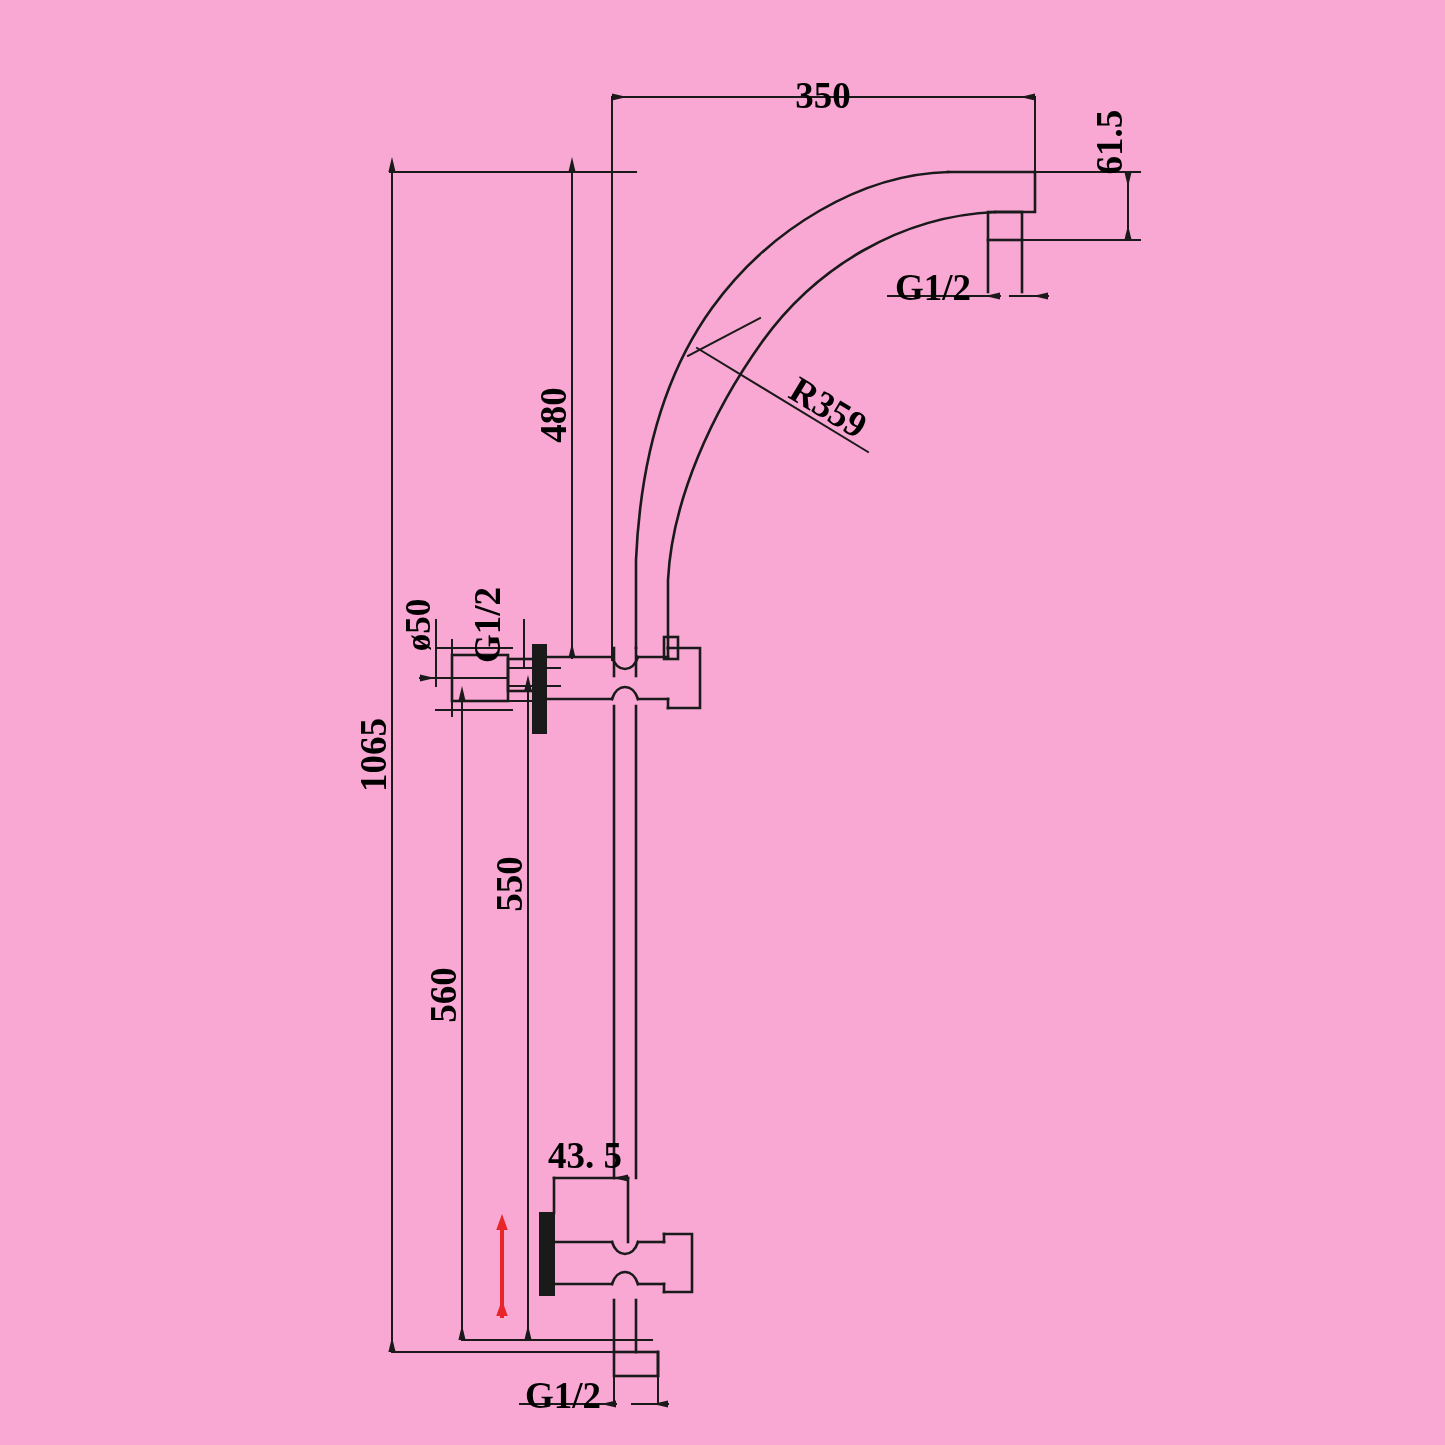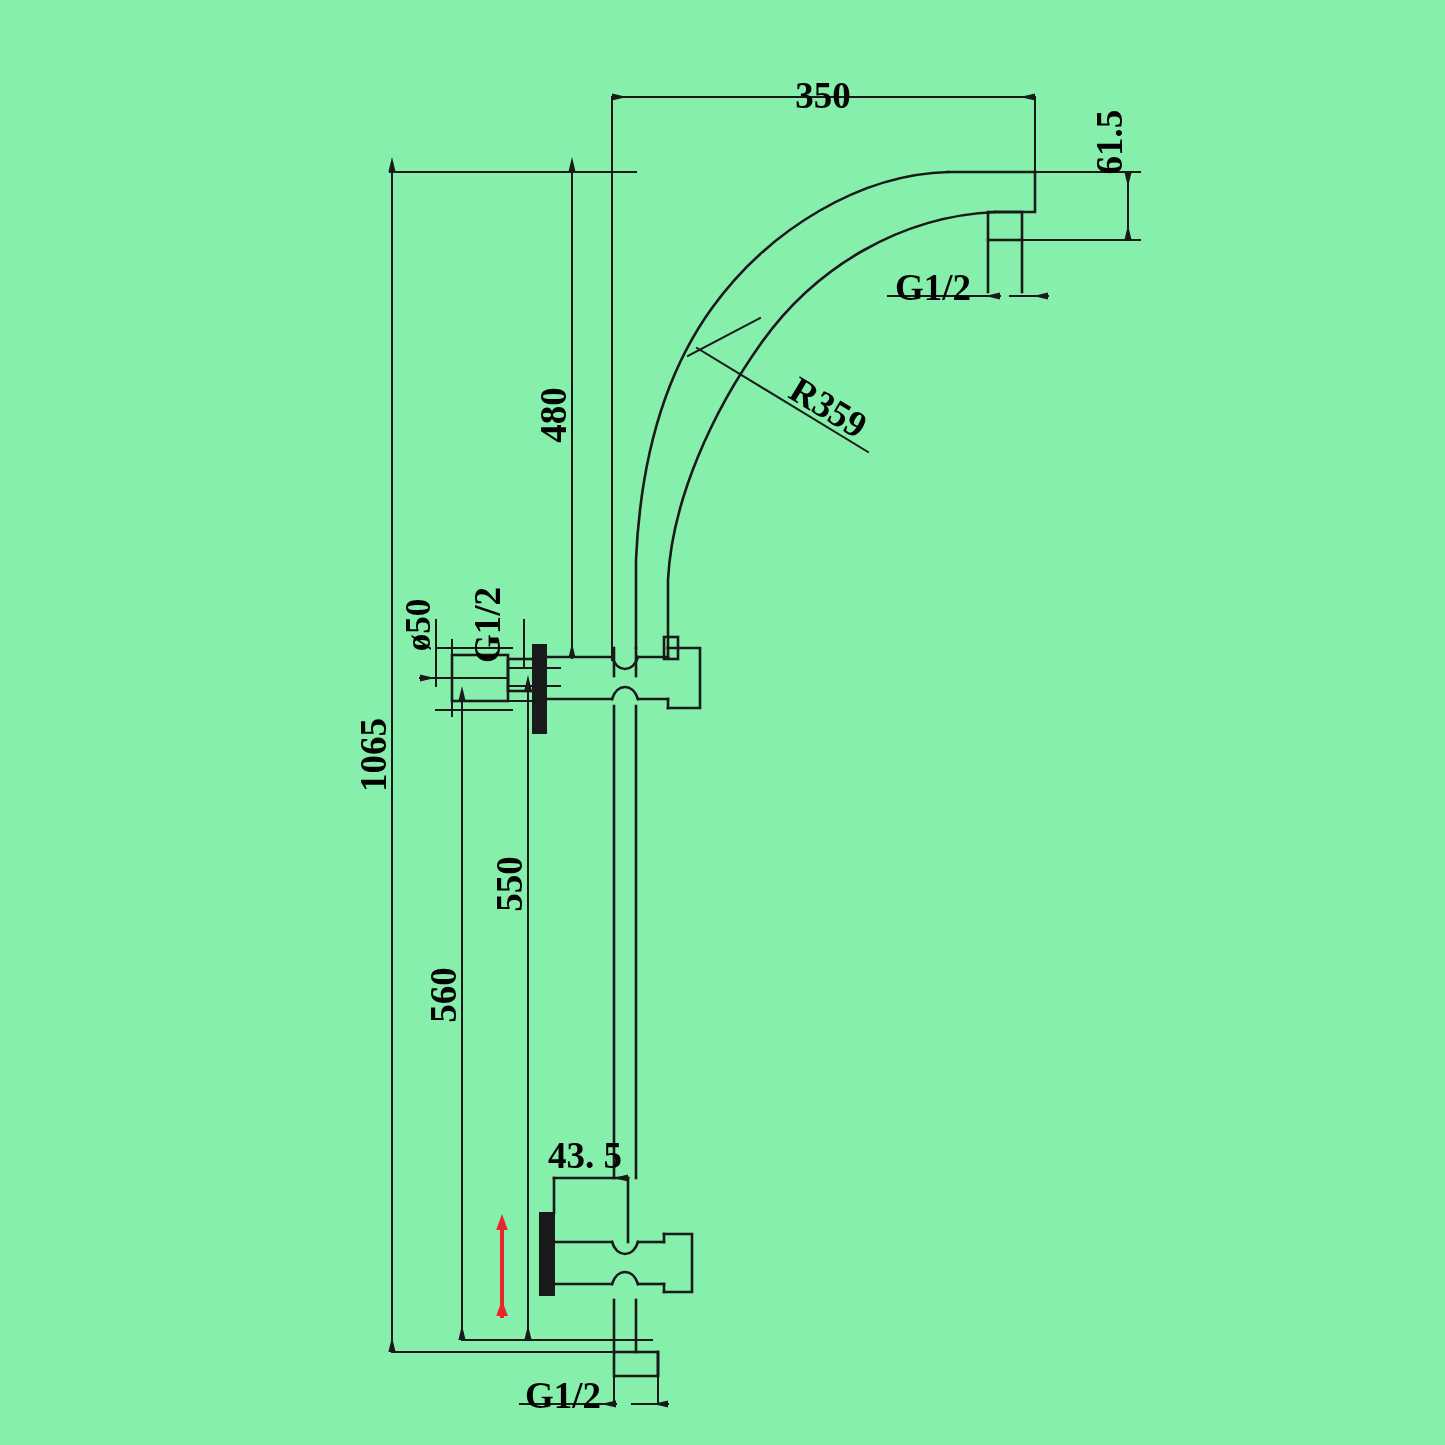--- a/index.html
+++ b/index.html
@@ -8,21 +8,21 @@
     padding: 0;
     background: #ffffff;
   }
   body {
     font-family: "Liberation Serif", "DejaVu Serif", serif;
   }
   #drawing-root {
     position: relative;
     width: 1445px;
     height: 1445px;
-    background: #86efac;
+    background: #f9a8d4;
     overflow: hidden;
   }
   svg#cad {
     display: block;
     width: 1445px;
     height: 1445px;
   }
   .dimtext {
     font-family: "Liberation Serif", "DejaVu Serif", serif;
     font-weight: bold;

